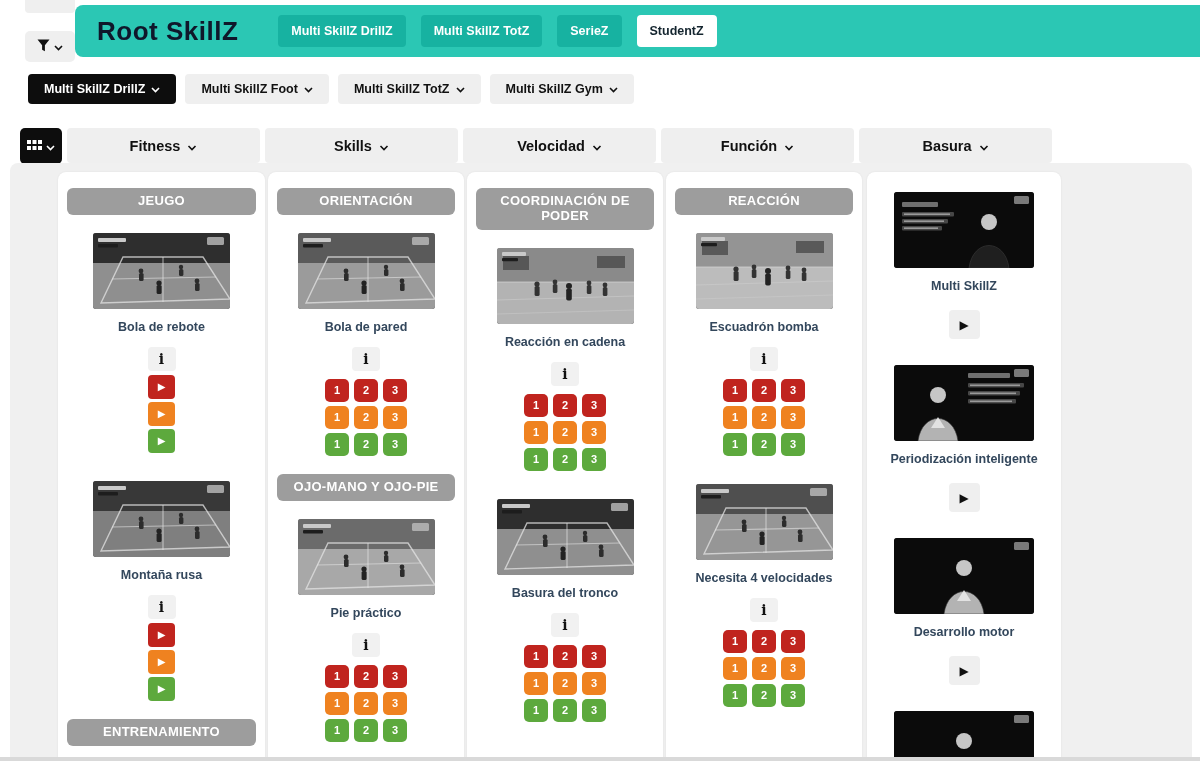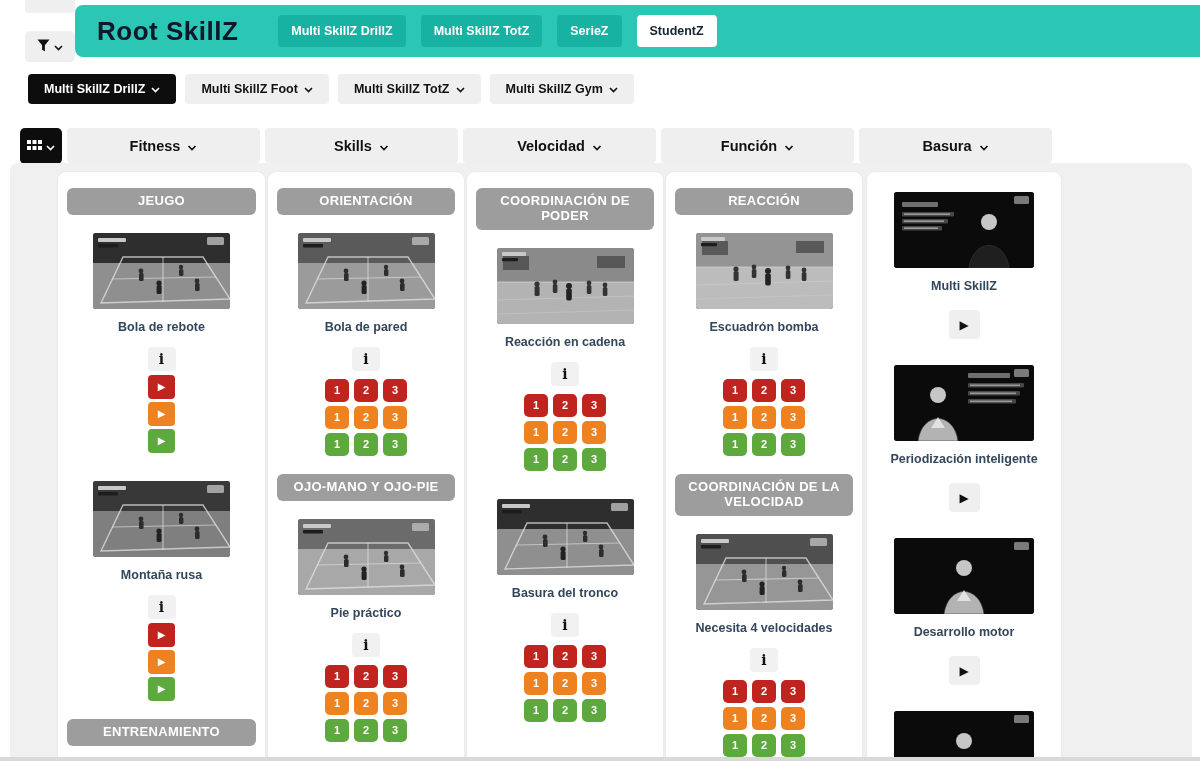--- a/index.html
+++ b/index.html
@@ -421,21 +421,20 @@
               <button class="lvl" style="background: rgb(239, 130, 32);">1</button>
               <button class="lvl" style="background: rgb(239, 130, 32);">2</button>
               <button class="lvl" style="background: rgb(239, 130, 32);">3</button>
             </div>
             <div class="lvl-row">
               <button class="lvl" style="background: rgb(93, 169, 61);">1</button>
               <button class="lvl" style="background: rgb(93, 169, 61);">2</button>
               <button class="lvl" style="background: rgb(93, 169, 61);">3</button>
             </div>
           </div></div>
-        <div class="sec-header">COORDINACIÓN DE LA VELOCIDAD</div>
         <div class="video"><a class="thumb">
             <svg width="137" height="76" viewBox="0 0 137 76">
               <rect width="137" height="76" fill="#969696"></rect>
               <rect width="137" height="30" fill="#4f4f4f"></rect>
               <polygon points="30,24 110,24 137,66 8,70" fill="none" stroke="#e3e3e3" stroke-width="1.4" opacity=".75"></polygon>
               <line x1="70" y1="24" x2="70" y2="69" stroke="#e3e3e3" stroke-width="1.2" opacity=".6"></line>
               <line x1="19" y1="46" x2="123" y2="44" stroke="#e3e3e3" stroke-width="1.2" opacity=".6"></line>
               <circle cx="48" cy="38" r="2.4" fill="#2c2c2c"></circle>
               <rect x="46" y="40" width="4.6" height="8" rx="1.5" fill="#2c2c2c"></rect>
               <circle cx="88" cy="34" r="2.2" fill="#2c2c2c"></circle>

